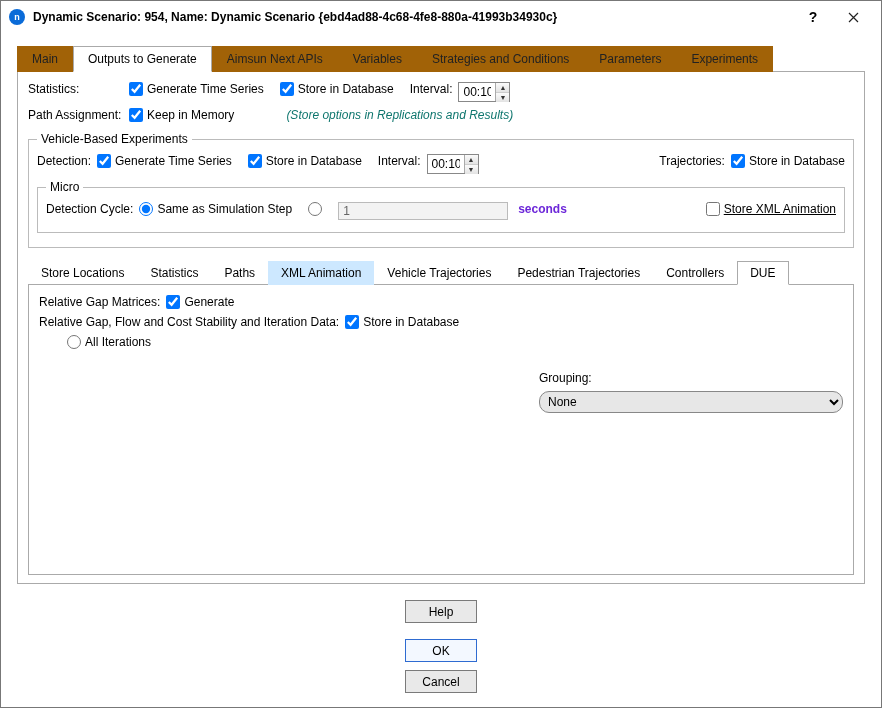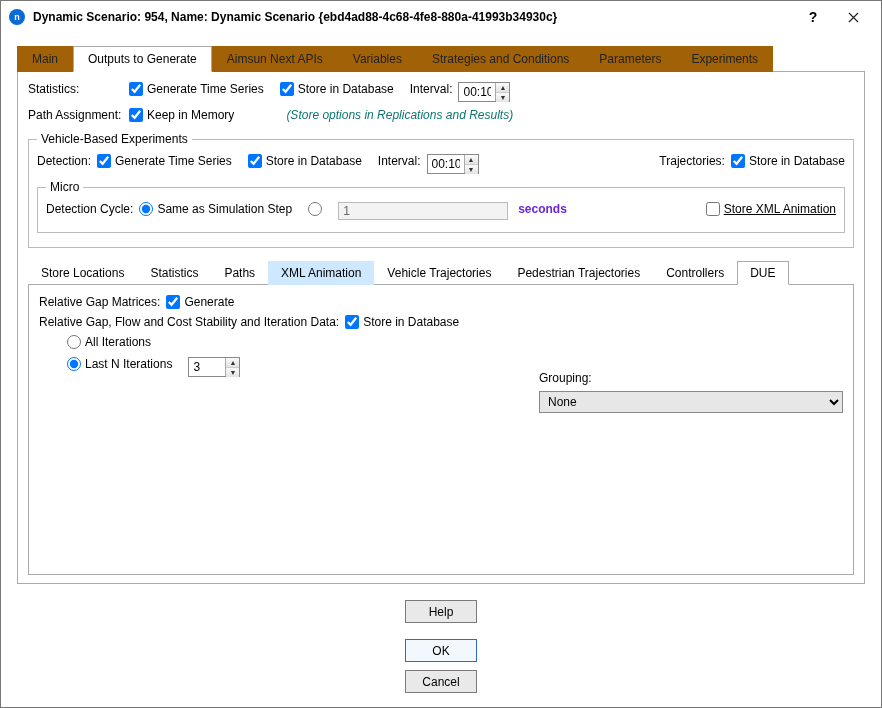--- a/index.html
+++ b/index.html
@@ -28,21 +28,21 @@
   fieldset { border:1px solid #bbb; margin:4px 0 8px 0; padding:8px 8px 6px 8px; }
   fieldset > legend { padding:0 4px; font-size:12px; }
   .italic { font-style:italic; color:#0f766e; }
   .subtabbar { border-bottom:1px solid #aaa; display:flex; margin-top:4px; }
   .subtab { padding:4px 12px; border:1px solid transparent; border-bottom:none; position:relative; top:1px; }
   .subtab.sel { background:#cde8ff; }
   .subtab.active { border-color:#aaa; background:#fff; border-bottom:1px solid #fff; }
   .subpanel { border:1px solid #aaa; border-top:none; padding:10px; flex:1 1 auto; }
   .disabled-input { background:#f3f3f3; border:1px solid #bbb; height:18px; width:170px; padding:0 4px; color:#666; }
   select { height:22px; border:1px solid #888; background:#eee; padding:0 4px; }
-  select.dark { background:#e7e7e7; }
+  select.dark { background:#e7e7e7;border-radius:10px; }
   .footer { display:flex; align-items:center; padding:8px 14px 14px 14px; gap:8px;flex-direction:column; }
   .btn { min-width:72px; height:23px; border:1px solid #7a7a7a; background:#e9e9e9; display:flex; align-items:center; justify-content:center; padding:0 14px; }
   .btn.help { }
   .btn.ok { border-color:#2e6bd1; background:#f3f8ff; }
   .small-num { width:36px; }
   .spacer { flex:1 1 auto; }
 </style>
 </head>
 <body>
 
@@ -179,33 +179,20 @@
         </div>
         <div style="padding-left:14px;">
           <div class="row" style="align-items:flex-start;">
             <div style="flex:0 0 480px;">
               <div class="row" style="padding-left:14px; margin-bottom:8px;">
                 <label class="check">
                   <input type="radio" name="iter" style="">
                   <span>All Iterations</span>
                 </label>
               </div>
-              <div class="row" style="padding-left:14px;">
-                <label class="check">
-                  <input type="radio" name="iter" checked="" style="">
-                  <span>Last N Iterations</span>
-                </label>
-                <div class="spinwrap">
-                  <input class="small-num" value="3" style="">
-                  <div class="spinbtns">
-                      <div>▲</div>
-                      <div>▼</div>
-                    </div>
-                </div>
-              </div>
             </div>
             <div style="flex:1 1 auto;">
               <div style="margin-bottom:6px;margin-top:36px;">Grouping:</div>
               <select class="dark" style="width:100%;">
                 <option>None</option>
               </select>
             </div>
           </div>
         </div>
       </div>

